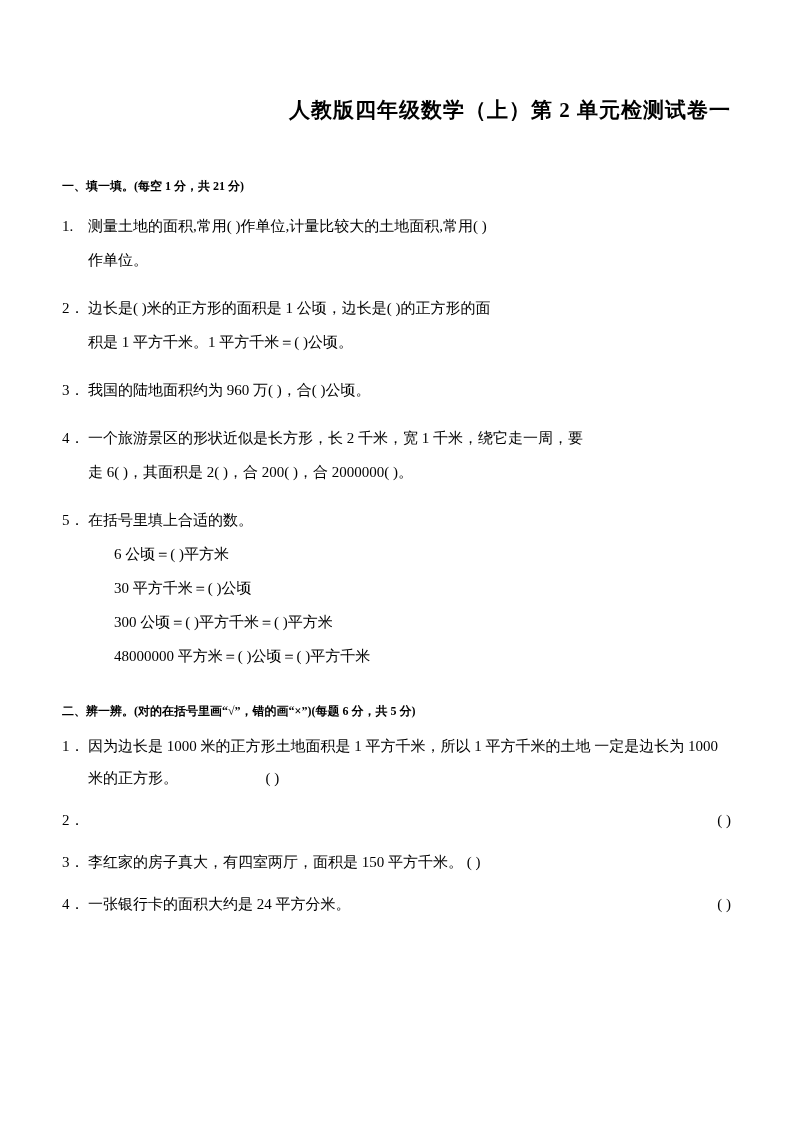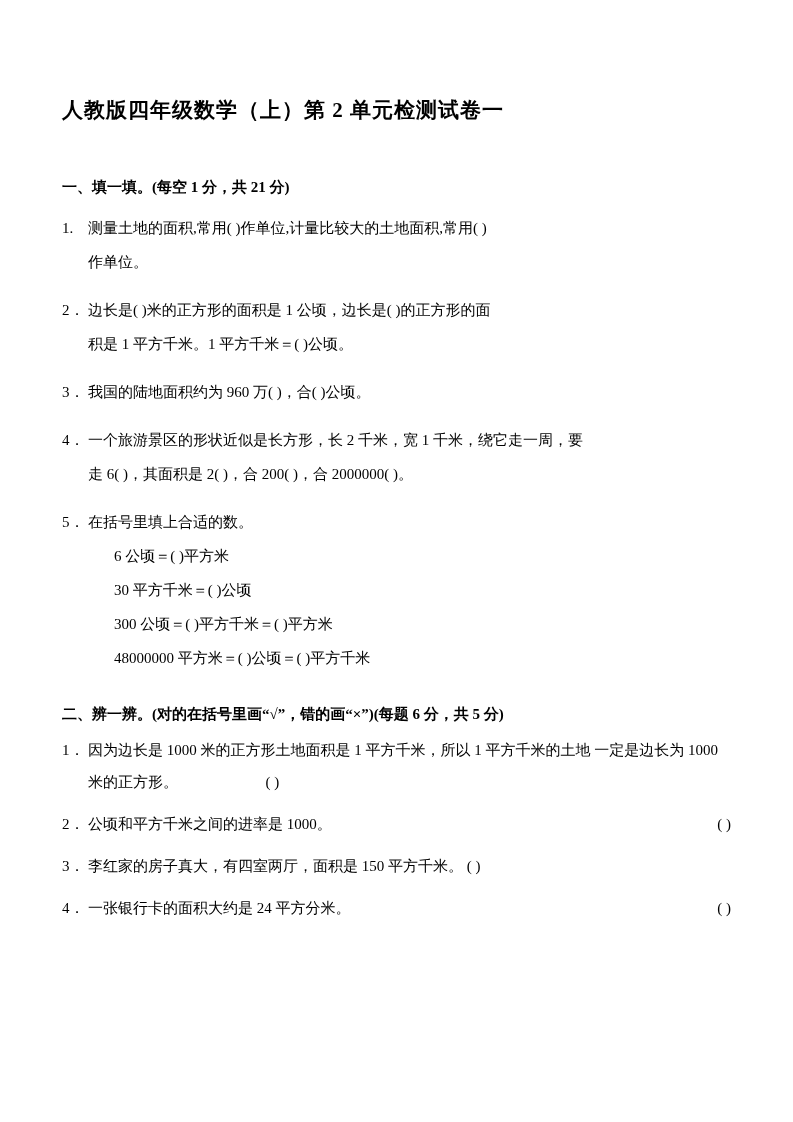--- a/index.html
+++ b/index.html
@@ -15,30 +15,30 @@
     position: relative;
   }
   .page {
     width: 793px;
     height: 1122px;
     box-sizing: border-box;
     padding: 0 62px;
     position: relative;
   }
   .title {
-    text-align: left;
+    text-align: right;
     font-size: 21px;
     font-weight: bold;
     letter-spacing: 1px;
     margin-top: 96px;
     margin-bottom: 0;
     font-family: "Liberation Serif", "DejaVu Serif", serif;
   }
   .section-head {
-    font-size: 15px;
+    font-size: 12px;
     font-weight: bold;
     margin-top: 54px;
     margin-bottom: 0;
     letter-spacing: 0px;
   }
   .section-head.second {
     margin-top: 30px;
   }
   .q {
     font-size: 15px;
@@ -164,21 +164,20 @@
         <span>一定是边长为 1000 米的正方形。</span>
         <span class="gap-xl"></span>
         <span>(        )</span>
       </span>
     </span>
   </div>
 
   <div class="tf">
     <span class="num">2．</span>
     <span class="body">
-      <span>公顷和平方千米之间的进率是 1000。</span>
       <span class="brkt">(        )</span>
     </span>
   </div>
 
   <div class="tf">
     <span class="num">3．</span>
     <span class="body">
       <span>李红家的房子真大，有四室两厅，面积是 150 平方千米。</span>
       <span>(        )</span>
     </span>

